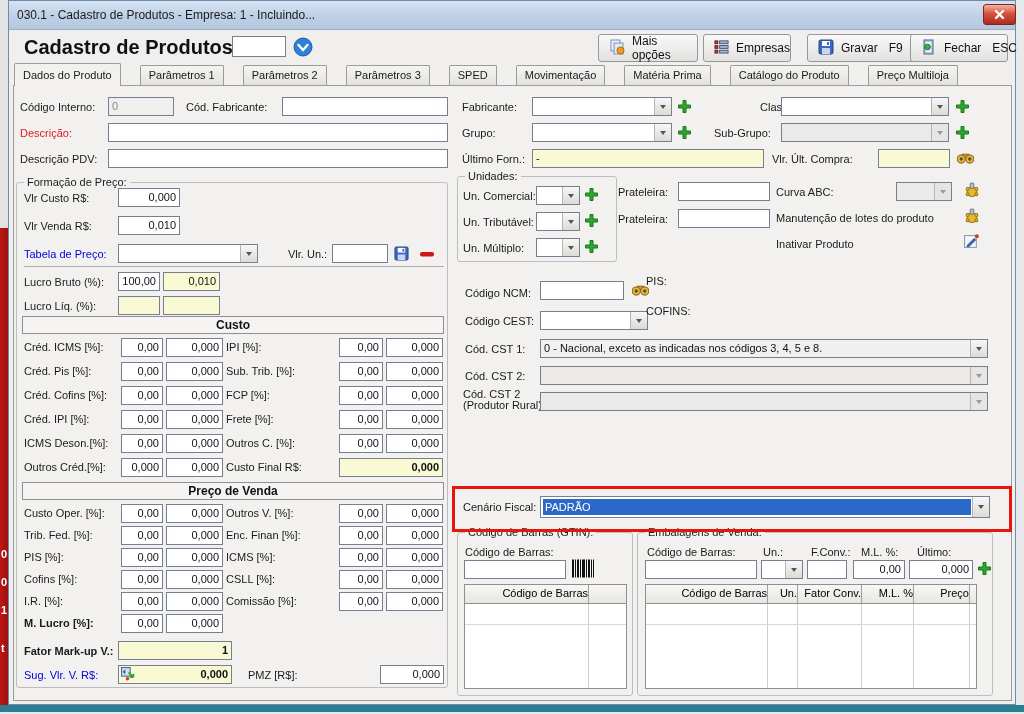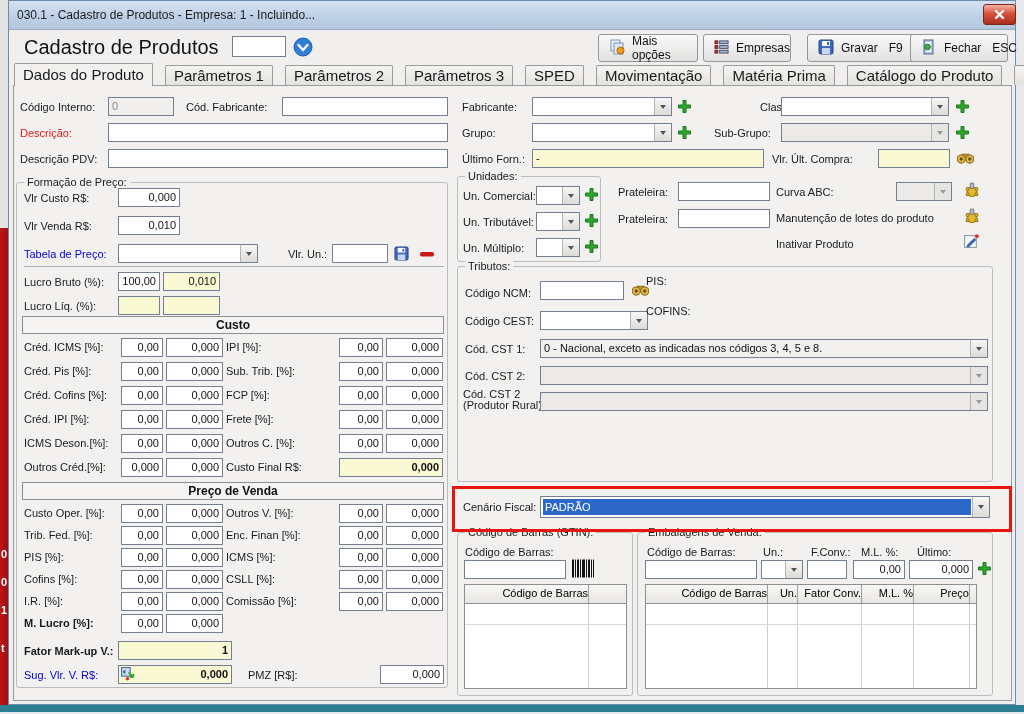--- a/index.html
+++ b/index.html
@@ -8,27 +8,27 @@
   .bg-left-top{position:absolute;left:0;top:0;width:8px;height:228px;background:#e3e3e3;border-right:1px solid #bfbfbf;}
   .bg-red-strip{position:absolute;left:0;top:228px;width:10px;height:477px;background:linear-gradient(90deg,#c01515,#8f0f0f);overflow:hidden;}
   .bg-red-strip span{position:absolute;left:1px;color:#fff;font-size:11px;font-weight:bold;}
   .teal-edge{position:absolute;left:0;top:705px;width:1024px;height:7px;background:#2c7f90;}
   
   .win{position:absolute;left:8px;top:0;width:1008px;height:705px;border:1px solid #6f8cab;box-sizing:border-box;background:#f0efee;}
   .titlebar{position:absolute;left:9px;top:1px;width:1006px;height:29px;background:linear-gradient(#d6e2f1,#bccfe6 60%,#b3c8de);border-bottom:1px solid #9ab0c8;box-sizing:border-box;}
   .titlebar .t{position:absolute;left:8px;top:7px;font-size:12px;color:#1a1a1a;white-space:nowrap;}
   .close-btn{position:absolute;right:8px;top:4px;width:31px;height:19px;border:1px solid #7e2619;border-radius:3px;background:linear-gradient(#f2b4a4,#d8523e 45%,#aa2d1d);display:flex;align-items:center;justify-content:center;}
   
-  .app-title{position:absolute;left:24px;top:36px;font-size:20px;font-weight:normal;color:#111;}
+  .app-title{position:absolute;left:24px;top:36px;font-size:20px;font-weight:bold;color:#111;}
   .hdr-input{position:absolute;left:232px;top:36px;width:54px;height:20px;background:#fff;border:1px solid #748091;box-sizing:border-box;}
   .tbtn{position:absolute;top:34px;height:28px;display:flex;align-items:center;gap:7px;padding:0 10px;box-sizing:border-box;background:linear-gradient(#f9f9f9,#e2e1df);border:1px solid #979797;border-radius:3px;font-size:12px;color:#111;}
   .tbtn .k{margin-left:4px;}
   
   .tabs{position:absolute;left:14px;top:64px;height:21px;display:flex;align-items:flex-end;z-index:3;}
-  .tab{height:19px;line-height:19px;padding:0 8px;font-size:15px;color:#1a1a1a;background:linear-gradient(#f5f4f2,#e4e2df);border:1px solid #9b9b9b;border-bottom:none;border-radius:2px 2px 0 0;margin-right:12px;white-space:nowrap;}
+  .tab{height:19px;line-height:19px;padding:0 8px;font-size:11px;color:#1a1a1a;background:linear-gradient(#f5f4f2,#e4e2df);border:1px solid #9b9b9b;border-bottom:none;border-radius:2px 2px 0 0;margin-right:19px;white-space:nowrap;}
   .tab.active{height:22px;line-height:22px;background:#f2f1ef;margin-bottom:-1px;}
   .page{position:absolute;left:13px;top:85px;width:999px;height:616px;border:1px solid #9b9b9b;box-sizing:border-box;background:#f2f1ef;}
   
   .lbl{position:absolute;font-size:11px;line-height:13px;color:#1a1a1a;white-space:nowrap;}
   .t-red{color:#e21a1a;}.t-blu{color:#0000e0;}.t-pur{color:#993399;}.t-bold{font-weight:bold;}
   .v-blu{color:#3434e8;}.v-pur{color:#993399;}
   .fld{position:absolute;height:19px;background:#fff;border:1px solid #748091;box-sizing:border-box;font-size:11px;line-height:17px;padding:0 3px;color:#111;overflow:hidden;}
   .fld.num{text-align:right;}
   .fld.yel{background:#f9f9d4;}
   .fld.dis{background:#f0efee;color:#8a8a8a;}
@@ -338,21 +338,21 @@
   <span class="icon" style="left:957px;top:152px">
       <svg width="17" height="12" viewBox="0 0 16 11">
         <rect x="5" y="2" width="6" height="3" fill="#caa23a" stroke="#8a6a10"></rect>
         <circle cx="4" cy="6.5" r="3.8" fill="#e2b84e" stroke="#8a6a10"></circle>
         <circle cx="12" cy="6.5" r="3.8" fill="#e2b84e" stroke="#8a6a10"></circle>
         <circle cx="4" cy="6.5" r="1.6" fill="#6b4f0a"></circle>
         <circle cx="12" cy="6.5" r="1.6" fill="#6b4f0a"></circle>
       </svg>
     </span>
 
-  <div class="gb" style="left:457px;top:176px;width:144px;height:86px">
+  <div class="gb" style="left:457px;top:176px;width:160px;height:86px">
     <span class="gb-t">Unidades:</span>
   </div>
   <div class="lbl" style="left:463px;top:190px">Un. Comercial:</div>
   <div class="dd" style="left:536px;top:186px;width:44px">
       <span class="dd-btn"></span>
     </div>
   <span class="icon" style="left:585px;top:188px">
       <svg width="13" height="13" viewBox="0 0 13 13">
         <path d="M5 0.5 h3 v4.5 h4.5 v3 H8 v4.5 H5 V8 H0.5 V5 H5 z" fill="#2fa42f" stroke="#1a7a1a"></path>
       </svg>
@@ -408,23 +408,20 @@
     </span>
   <div class="lbl" style="left:776px;top:238px">Inativar Produto</div>
   <span class="icon" style="left:964px;top:234px">
       <svg width="15" height="15" viewBox="0 0 14 14">
         <rect x="0.5" y="1.5" width="11" height="11" fill="#f4f7fb" stroke="#8a9ab0"></rect>
         <path d="M3 10.5 L9.5 4 L11 5.5 L4.5 12 L3 12.2 z" fill="#3e66c4" stroke="#27457f" stroke-width="0.6"></path>
         <circle cx="12" cy="2" r="1.8" fill="#e03020"></circle>
       </svg>
     </span>
 
-  <div class="gb" style="left:457px;top:266px;width:536px;height:216px">
-    <span class="gb-t">Tributos:</span>
-  </div>
   <div class="lbl" style="left:465px;top:287px">Código NCM:</div>
   <div class="fld" style="left:540px;top:281px;width:84px"></div>
   <span class="icon" style="left:632px;top:284px">
       <svg width="17" height="12" viewBox="0 0 16 11">
         <rect x="5" y="2" width="6" height="3" fill="#caa23a" stroke="#8a6a10"></rect>
         <circle cx="4" cy="6.5" r="3.8" fill="#e2b84e" stroke="#8a6a10"></circle>
         <circle cx="12" cy="6.5" r="3.8" fill="#e2b84e" stroke="#8a6a10"></circle>
         <circle cx="4" cy="6.5" r="1.6" fill="#6b4f0a"></circle>
         <circle cx="12" cy="6.5" r="1.6" fill="#6b4f0a"></circle>
       </svg>

